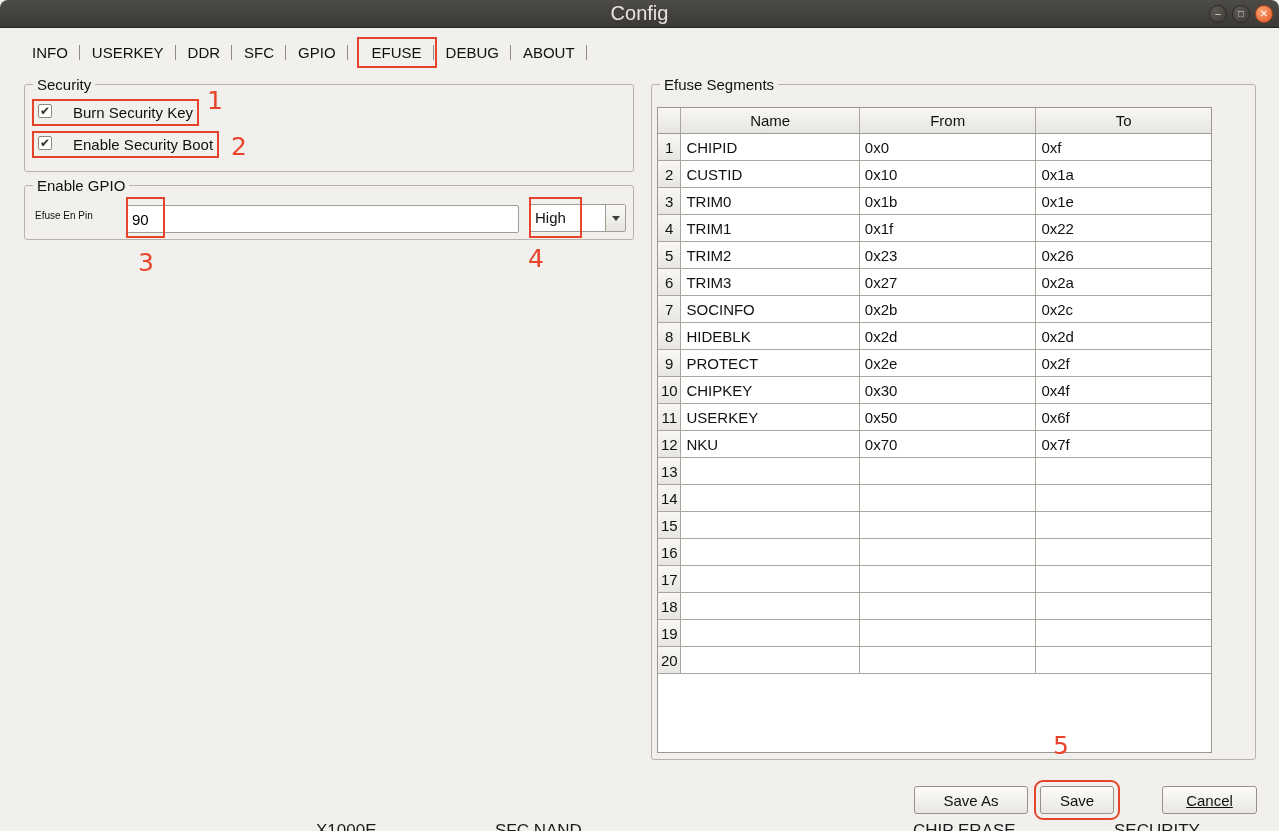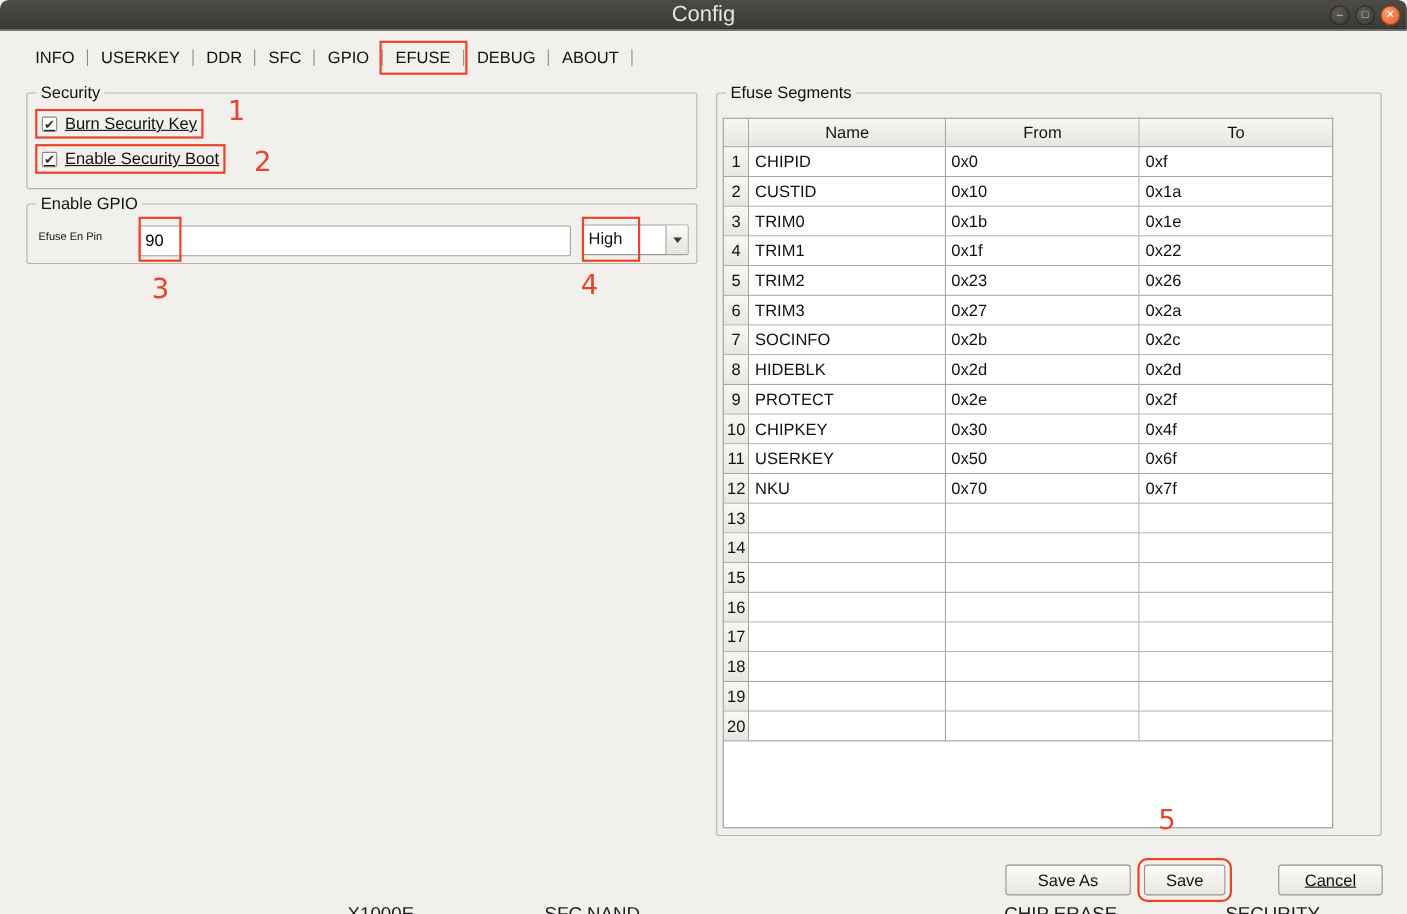--- a/index.html
+++ b/index.html
@@ -36,38 +36,37 @@
   
   .tabbar {
     position:absolute; top:40px; left:20px; height:27px;
     display:flex; align-items:flex-start; font-size:15px;
   }
   .tab { padding:4px 12px; position:relative; white-space:nowrap; cursor:default; }
   .tab::after {
     content:""; position:absolute; right:0; top:5px; bottom:5px;
     width:1px; background:#8f8c86;
   }
-  .tab.active { outline:2px solid var(--ann); outline-offset:1px; }
+  .tab.active { outline:2px solid var(--ann); outline-offset:1px;margin-left:12px; }
   
   .groupbox {
     position:absolute; border:1px solid #b6b3ab; border-radius:3px;
   }
   .legend {
     position:absolute; top:-9px; left:8px; padding:0 4px;
     background:#f2f0ed; font-size:15px; white-space:nowrap;
   }
   .security-box { left:24px; top:84px;  width:610px; height:88px; }
   .gpio-box     { left:24px; top:185px; width:610px; height:55px; }
   .efuse-box    { left:651px; top:84px; width:605px; height:676px; }
   
   .checkbox-row {
-    position:absolute; display:flex; align-items:center; gap:7px;
+    position:absolute; display:flex; align-items:flex-start; gap:21px;
     font-size:15px; outline:2px solid var(--ann); outline-offset:2px;
     padding:1px 2px;
-    text-decoration:underline;
   }
   .checkbox {
     width:14px; height:14px; background:#fff; border:1px solid #8c897f;
     border-radius:2px; display:flex; align-items:center; justify-content:center;
     font-size:12px; color:#35322d;
   }
   .checkbox.checked::before { content:"✔"; }
   
   .field-label { position:absolute; left:10px; top:24px; font-size:10px; }
   .text-input {

